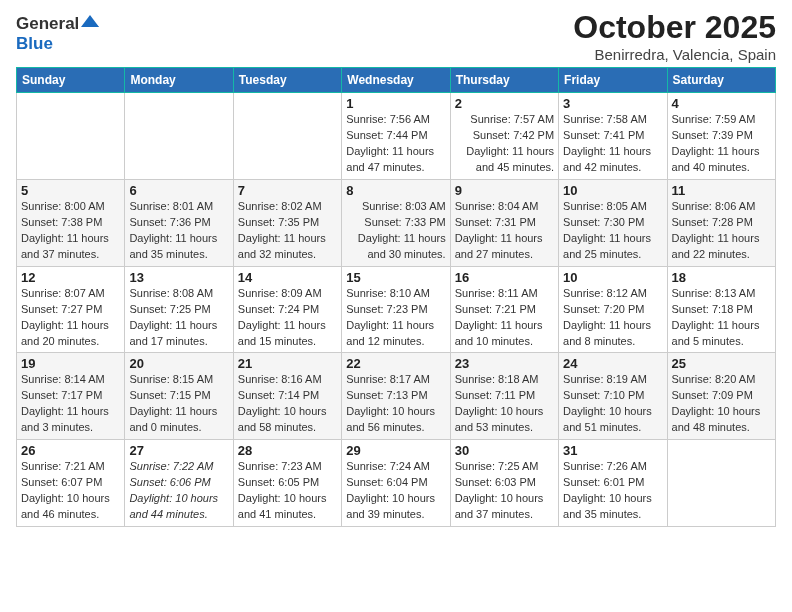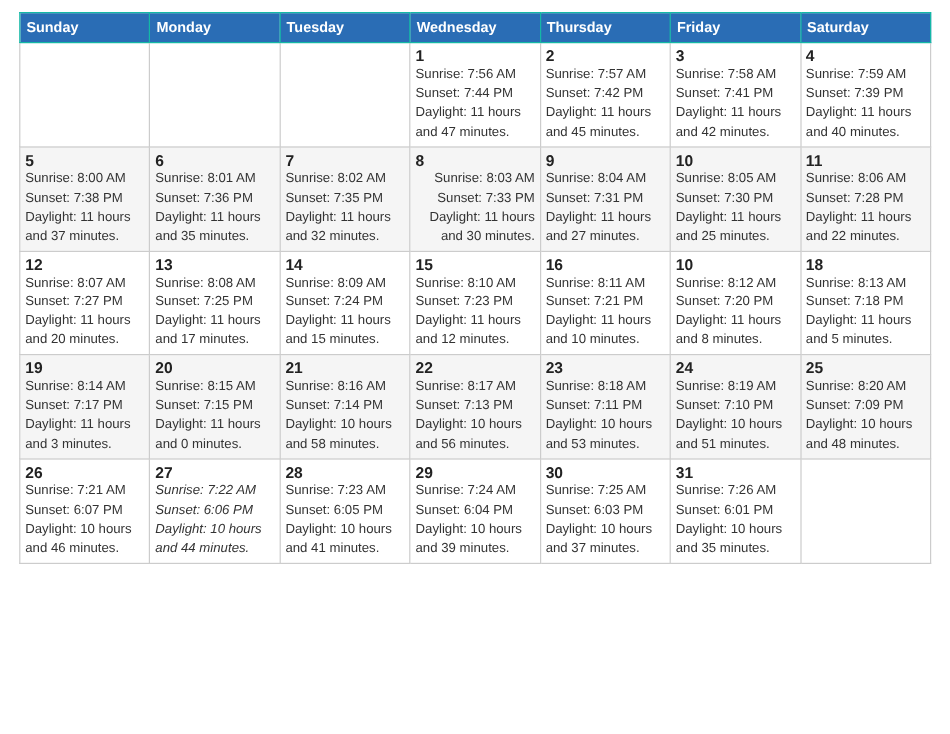--- a/index.html
+++ b/index.html
@@ -77,20 +77,38 @@
       line-height: 1.45;
     }
     .empty-cell {
       background: #fff !important;
     }
   </style>
 </head>
 <body>
 
 <div class="container">
+  <div class="header-row">
+    <div class="logo">
+      <div>
+        <div style="display:flex;align-items:center;">
+          <span class="logo-general" style="font-size:17px;font-weight:bold;">General</span>
+          <svg width="18" height="16" viewBox="0 0 18 16" style="margin-left:2px;margin-top:-2px;">
+            <polygon points="0,12 9,0 18,12" fill="#1a6abf"></polygon>
+            <polygon points="4,12 10,4 18,12" fill="#1a6abf" opacity="0.6"></polygon>
+          </svg>
+        </div>
+        <div style="font-size:17px;font-weight:bold;color:#1a6abf;">Blue</div>
+      </div>
+    </div>
+    <div class="title-block">
+      <div class="month-title">October 2025</div>
+      <div class="location">Benirredra, Valencia, Spain</div>
+    </div>
+  </div>
 
   <table class="calendar">
     <thead>
       <tr>
         <th>Sunday</th>
         <th>Monday</th>
         <th>Tuesday</th>
         <th>Wednesday</th>
         <th>Thursday</th>
         <th>Friday</th>
@@ -104,21 +122,21 @@
           <td class="empty-cell"></td>
           <td>
             <div class="day-number">1</div>
             <div class="day-info" style="white-space: pre-line;">Sunrise: 7:56 AM
 Sunset: 7:44 PM
 Daylight: 11 hours
 and 47 minutes.</div>
           </td>
           <td>
             <div class="day-number">2</div>
-            <div class="day-info" style="white-space: pre-line;">Sunrise: 7:57 AM
+            <div class="day-info" style="white-space: pre-line; text-align: right;">Sunrise: 7:57 AM
 Sunset: 7:42 PM
 Daylight: 11 hours
 and 45 minutes.</div>
           </td>
           <td>
             <div class="day-number">3</div>
             <div class="day-info" style="white-space: pre-line;">Sunrise: 7:58 AM
 Sunset: 7:41 PM
 Daylight: 11 hours
 and 42 minutes.</div>

